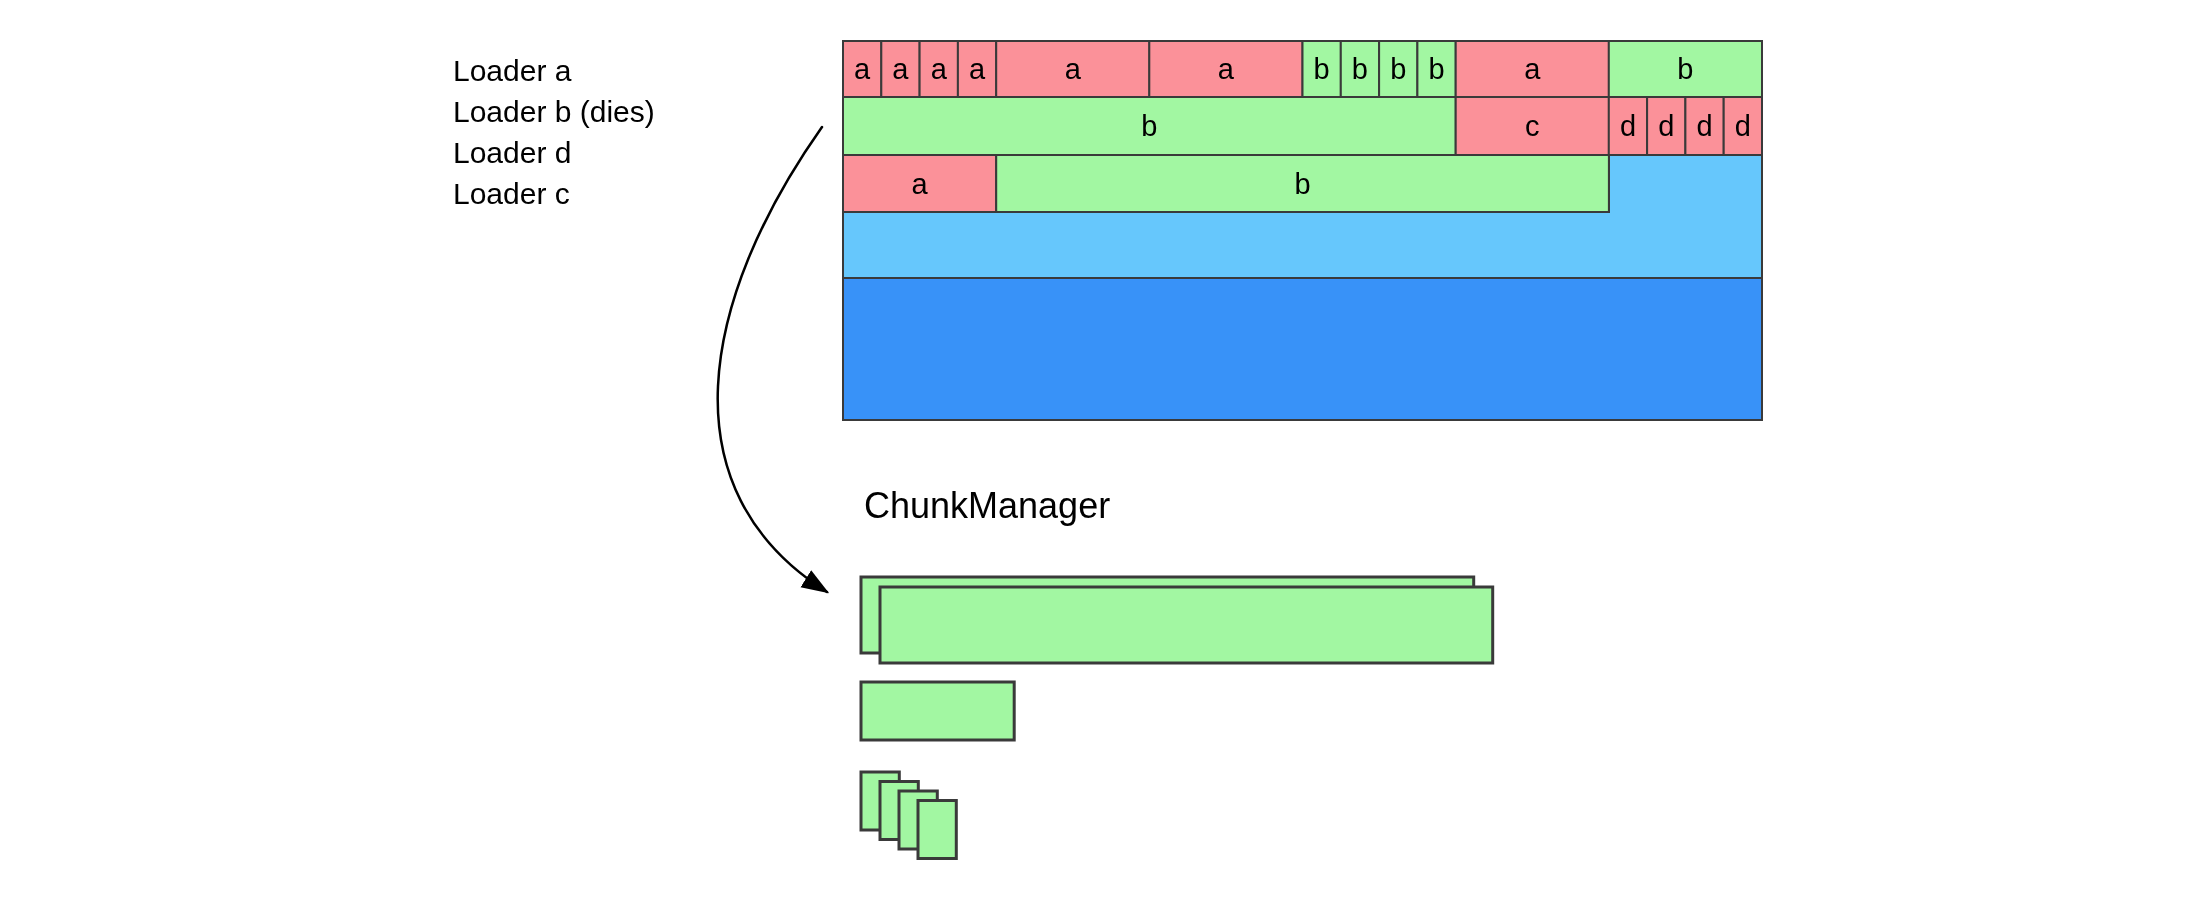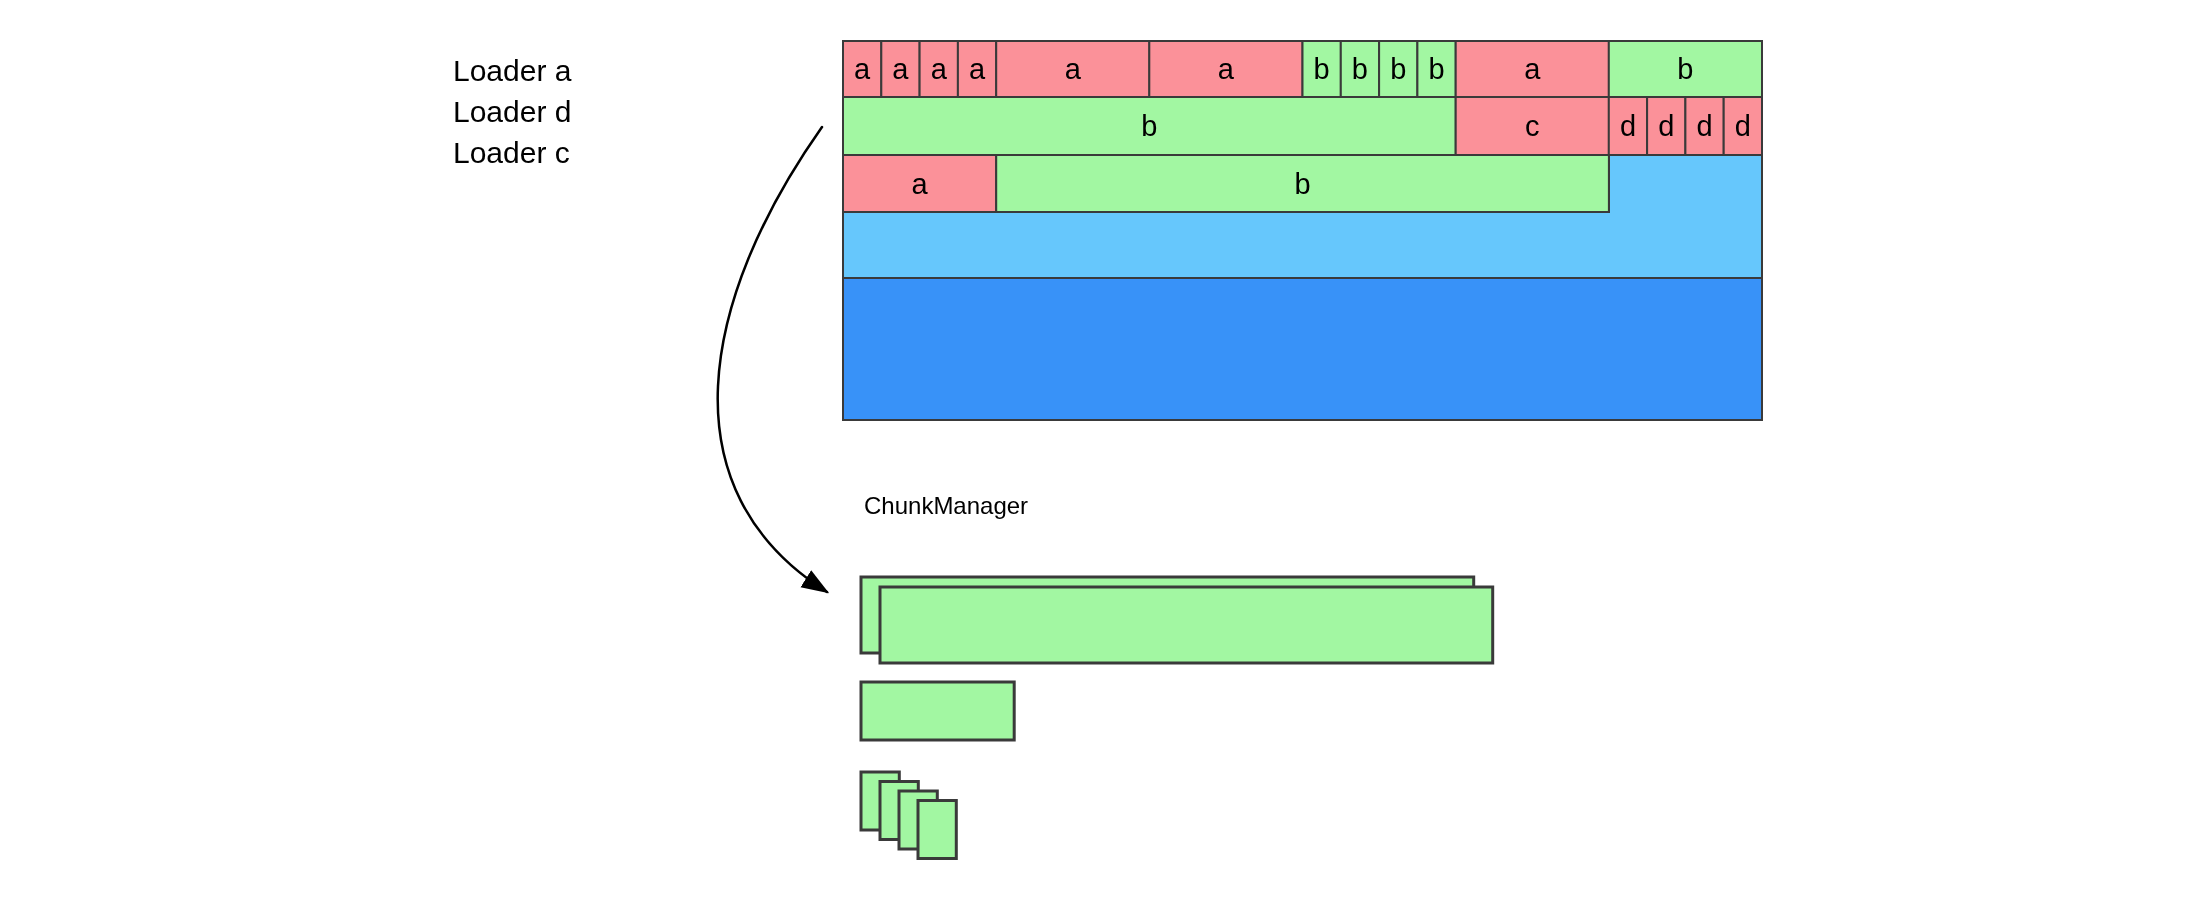--- a/index.html
+++ b/index.html
@@ -18,40 +18,41 @@
     left: 453px;
     top: 50px;
     font-size: 30px;
     line-height: 41px;
     white-space: nowrap;
   }
   .cm-title {
     position: absolute;
     left: 864px;
     top: 488px;
-    font-size: 24px;
+    font-size: 36px;
     line-height: 36px;
     white-space: nowrap;
   }
   #diagram-svg {
     position: absolute;
     left: 0;
     top: 0;
   }
   #diagram-svg text {
     font-family: "Liberation Sans", sans-serif;
   }
 </style>
 </head>
 <body>
 
 <div class="canvas">
 
   <div class="loader-labels">
     <div>Loader a</div>
+    <div>Loader b (dies)</div>
     <div>Loader d</div>
     <div>Loader c</div>
   </div>
 
   <div class="cm-title">ChunkManager</div>
 
   <svg id="diagram-svg" width="2202" height="898" viewBox="0 0 2202 898">
     <defs>
       <marker id="arrowhead" markerWidth="13" markerHeight="10" refX="10" refY="4" orient="auto">
         <path id="arrowhead-path" d="M0,0 L11,4 L0,8 z" fill="#000000"></path>

